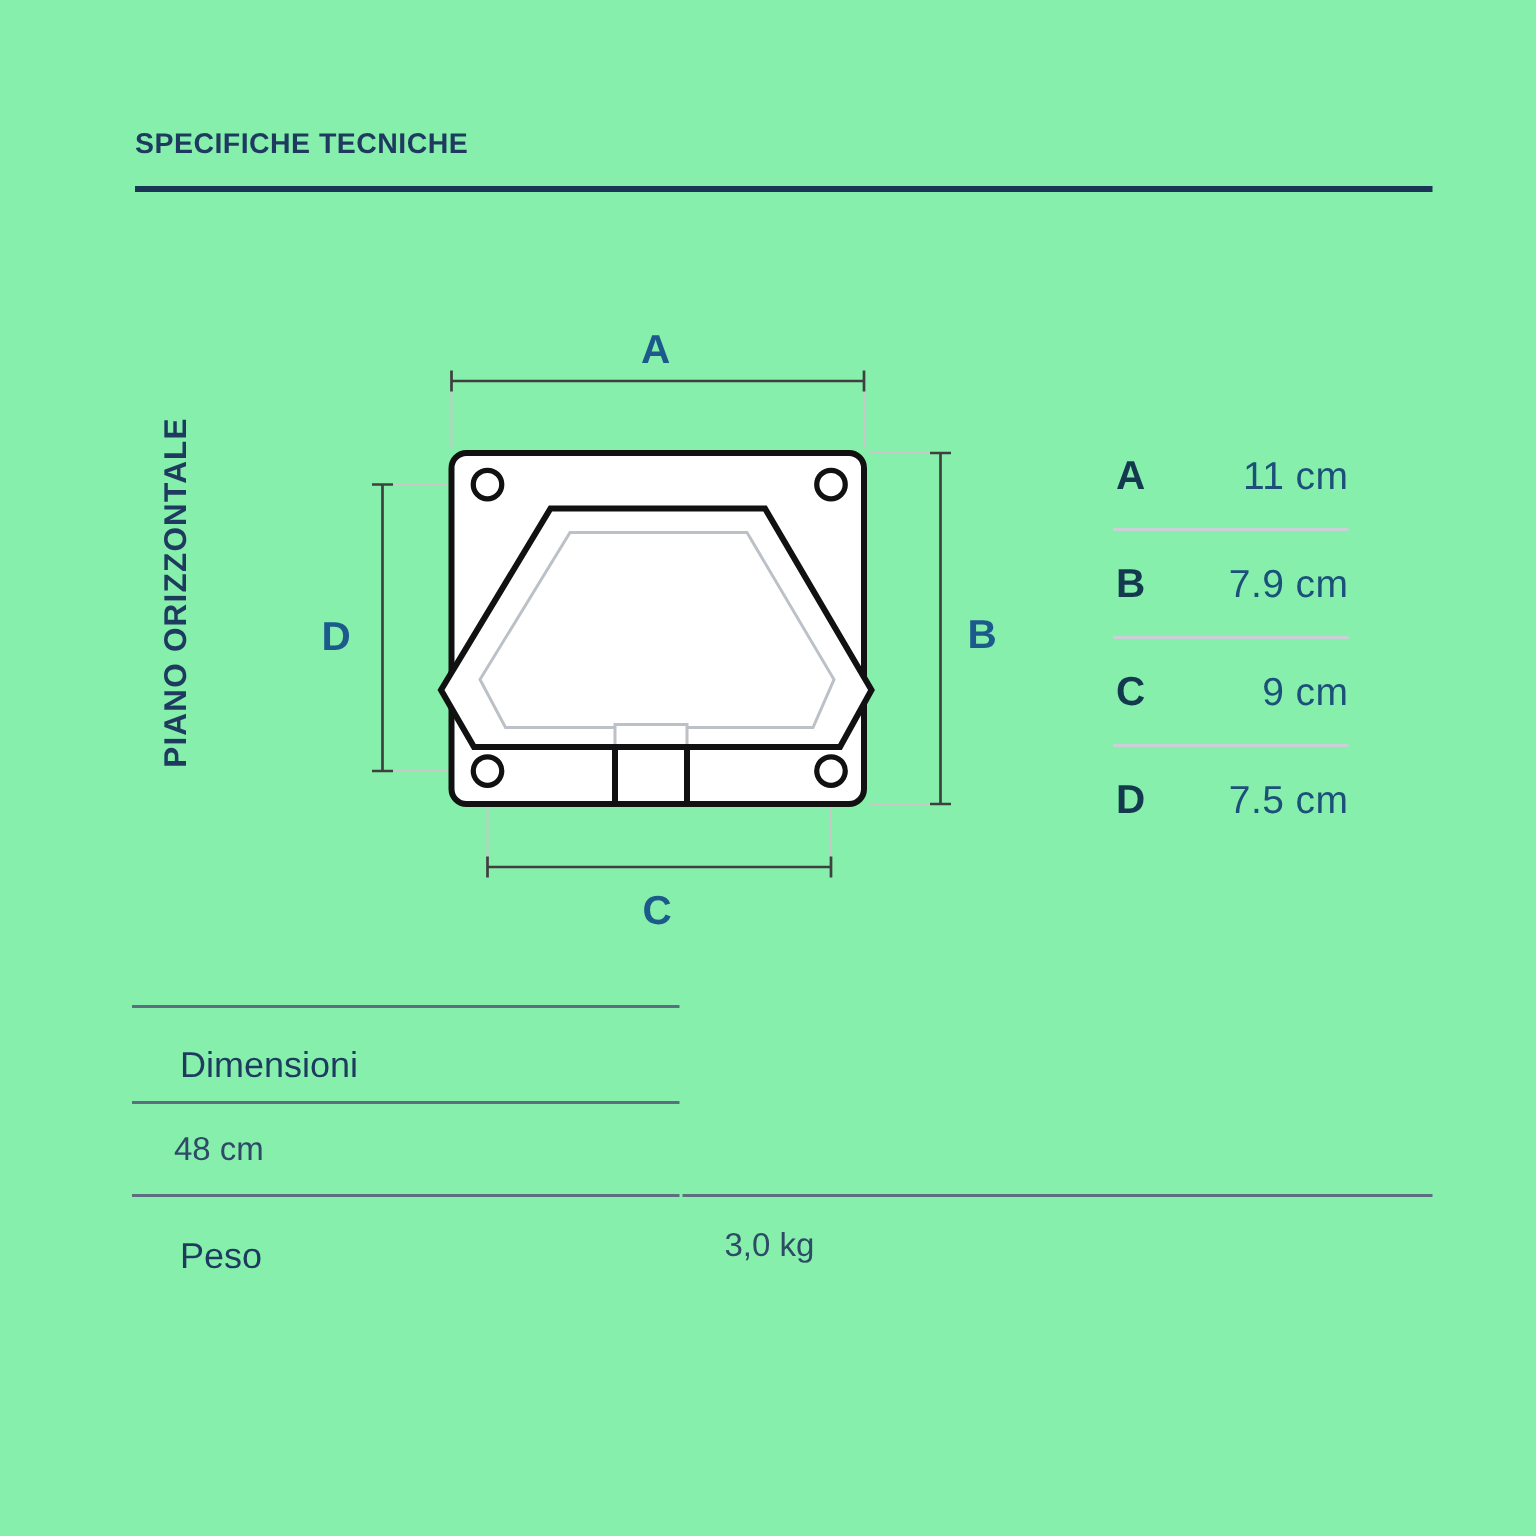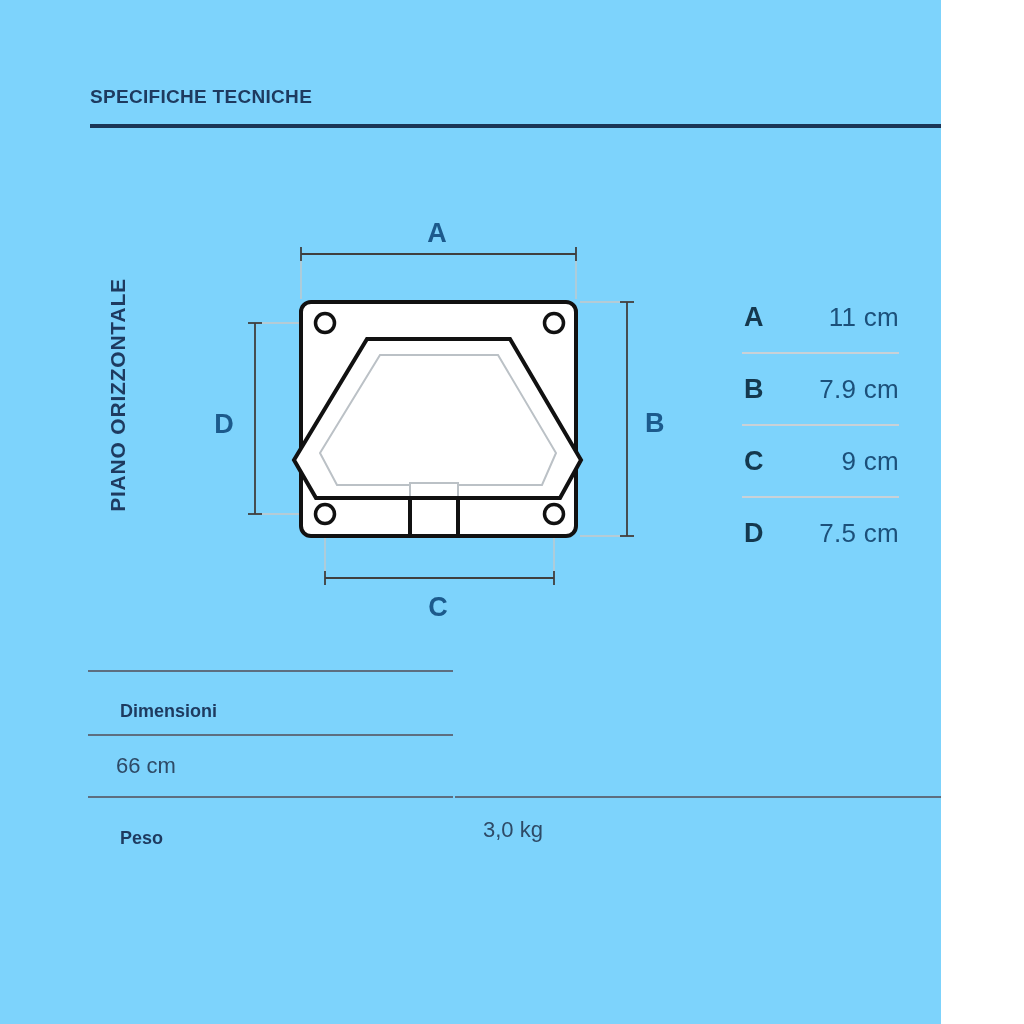--- a/index.html
+++ b/index.html
@@ -1,17 +1,17 @@
 <!DOCTYPE html>
 <html><head>
 <meta charset="utf-8">
 <style>
   html,body { margin:0; padding:0; background:#fff; }
   .canvas {
-    position:relative; width:941px; height:1024px; background:#7dd3fc;
+    position:relative; width:1024px; height:1024px; background:#86efac;
     font-family:"Liberation Sans", sans-serif; overflow:hidden;
   }
   .page-title {
     position:absolute; left:90px; top:86px;
     font-size:19px; font-weight:bold; letter-spacing:.3px; color:#1E3A5F;
   }
   .title-rule {
     position:absolute; left:90px; top:124px; width:865px; height:4px; background:#1B3556;
   }
   .plane-label {
@@ -33,21 +33,21 @@
   .mini-value { font-size:26px; color:#1C507A; letter-spacing:.3px; }
 
   
   .specs-table { position:absolute; left:88px; top:670px; width:867px; }
   .spec-row { display:grid; grid-template-columns:365px 1fr; column-gap:2px; }
   .spec-row > div { border-top:2px solid #5D6E80; display:flex; align-items:center; }
   .spec-row.r1 > div { height:62px; }
   .spec-row.r2 > div { height:60px; }
   .spec-row.r3 > div { height:64px; }
   .spec-row.r4 > div { min-height:104px; }
-  .spec-label { padding-left:32px; font-size:18px; font-weight:bold; color:#1E3A5F;margin-top:16px; }
+  .spec-label { padding-left:32px; font-size:24px; font-weight:normal; color:#1E3A5F;margin-top:16px; }
   .spec-value { padding-left:28px; font-size:22px; color:#2E4A66; line-height:1.95; max-width:455px; }
 </style>
 </head>
 <body>
 
 <div class="canvas">
 
   <div class="page-title">SPECIFICHE TECNICHE</div>
   <div class="title-rule"></div>
 
@@ -127,21 +127,21 @@
   </div>
 
   <div class="specs-table">
     <div class="spec-row r1">
       <div>
           <span class="spec-label">Dimensioni</span>
         </div>
     </div>
     <div class="spec-row r2">
       <div>
-          <span class="spec-value">66 cm</span>
+          <span class="spec-value">48 cm</span>
         </div>
     </div>
     <div class="spec-row r3">
       <div>
           <span class="spec-label">Peso</span>
         </div>
       <div>
           <span class="spec-value">3,0 kg</span>
         </div>
     </div>

